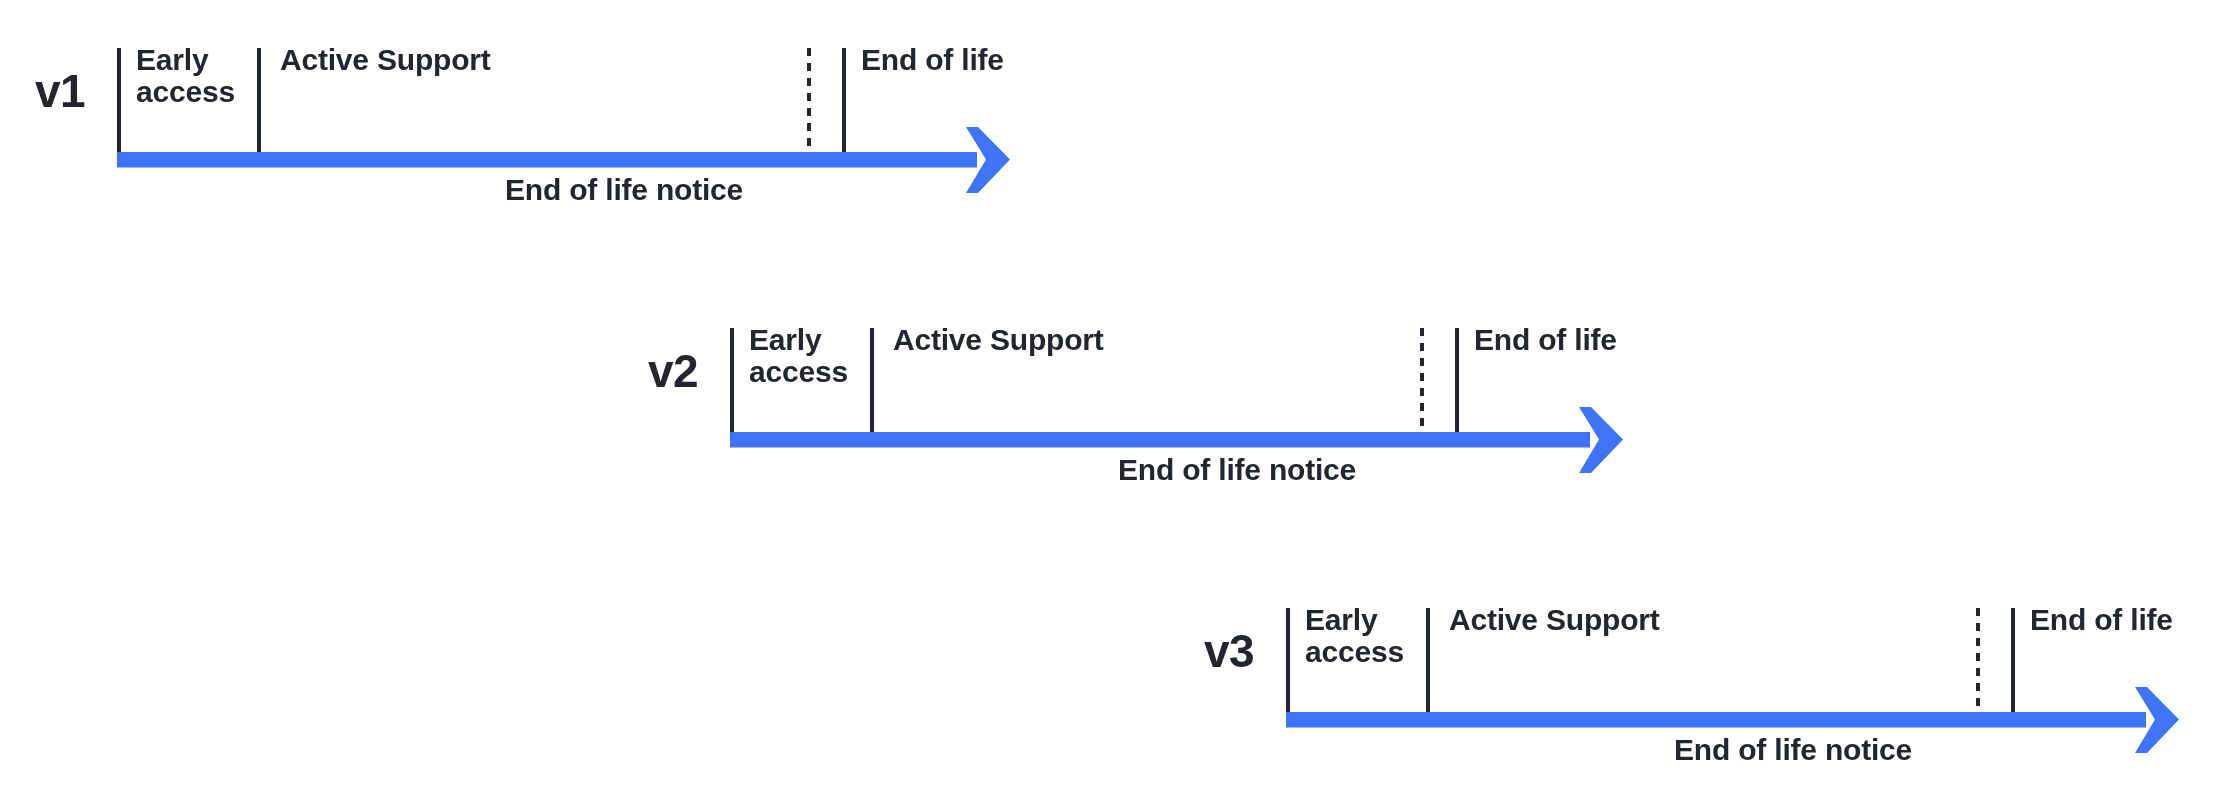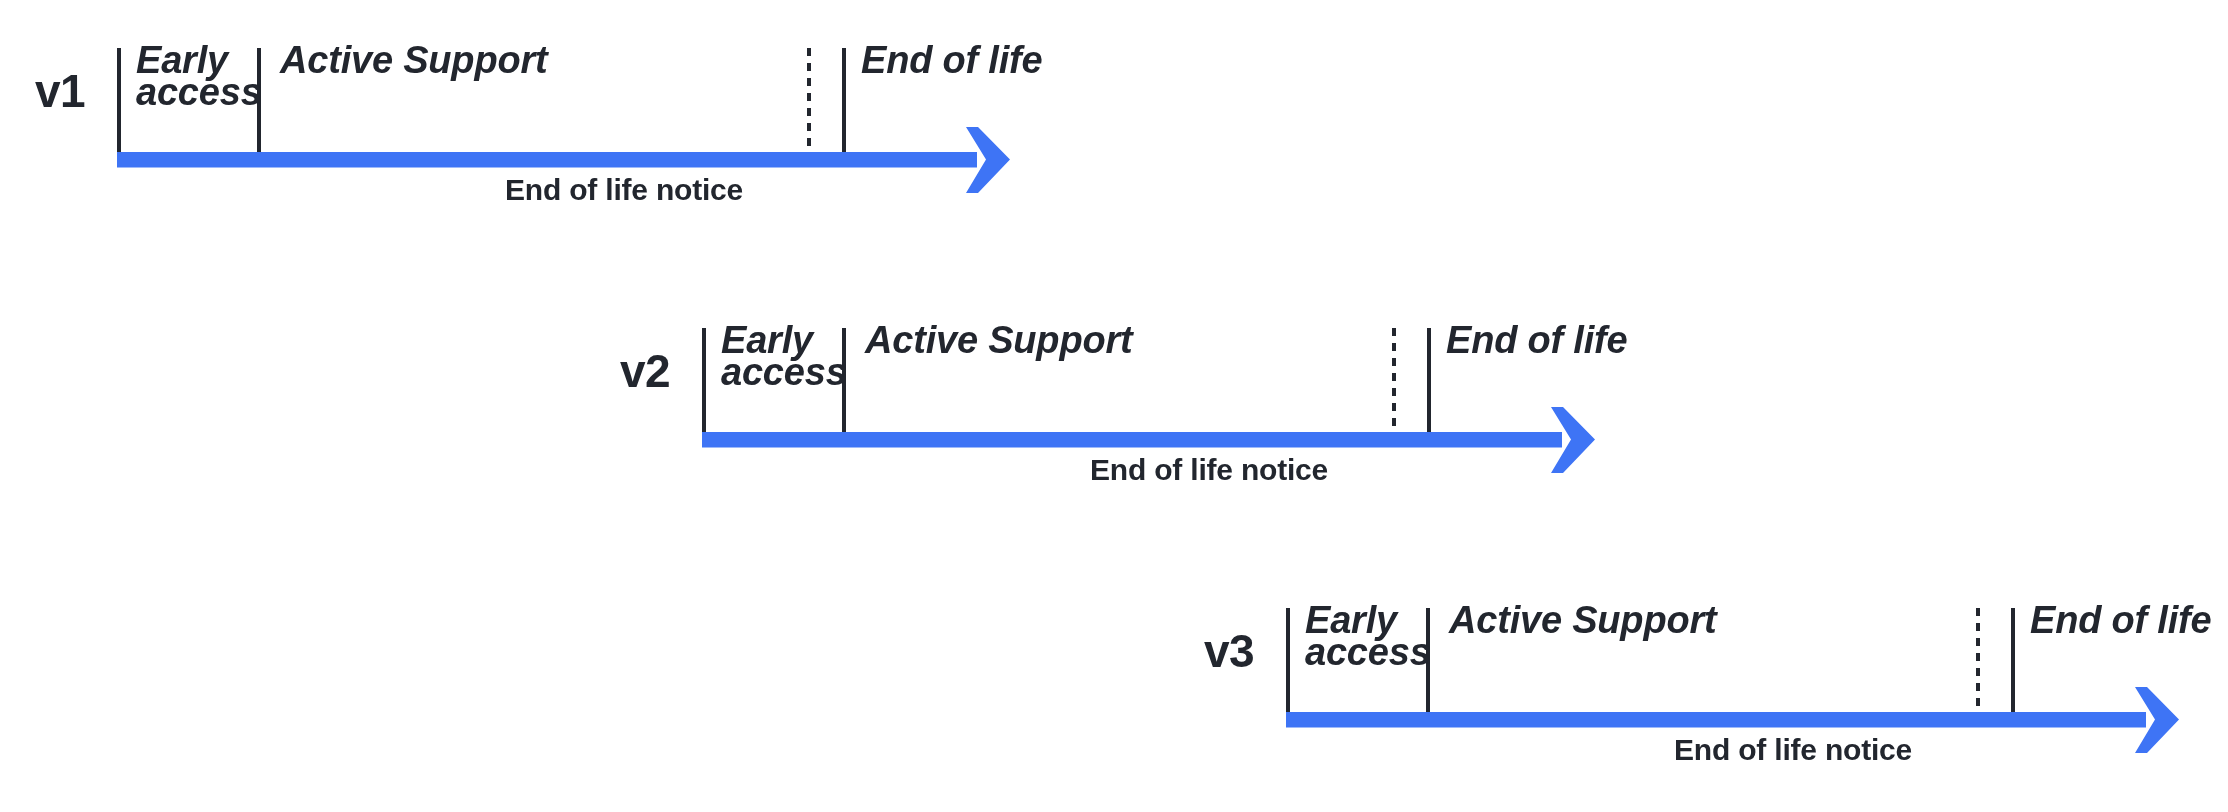--- a/index.html
+++ b/index.html
@@ -28,23 +28,22 @@
   .tick.t-active{left:140px;}
   .tick.t-eol{left:725px;}
 
   .dashed-line{
     position:absolute;top:0;left:690px;width:4px;height:102px;
     background:repeating-linear-gradient(to bottom,var(--ink) 0 8px,transparent 8px 15px);
   }
 
   .phase-label{
     position:absolute;top:-4px;
-    font-size:38px;font-weight:700;line-height:32px;letter-spacing:-0.2px;
+    font-size:30px;font-weight:700;line-height:32px;letter-spacing:-0.2px;
     white-space:normal;
-    font-style:italic;
   }
   .l-early{left:19px;width:104px;}
   .l-active{left:163px;width:420px;white-space:nowrap;}
   .l-eol{left:744px;width:190px;white-space:nowrap;}
 
   .notice-label{
     position:absolute;top:126px;left:388px;width:300px;
     font-size:30px;font-weight:700;line-height:32px;letter-spacing:-0.2px;
     white-space:nowrap;
   }
@@ -67,21 +66,21 @@
     <div class="tick t-start"></div>
     <div class="tick t-active"></div>
     <div class="dashed-line"></div>
     <div class="tick t-eol"></div>
     <div class="phase-label l-early">Early access</div>
     <div class="phase-label l-active">Active Support</div>
     <div class="phase-label l-eol">End of life</div>
     <div class="notice-label">End of life notice</div>
   </div>
 
-  <div class="timeline" style="left:702px;top:328px;">
+  <div class="timeline" style="left:730px;top:328px;">
     <div class="version-label">v2</div>
     <svg class="arrow-svg" viewBox="0 0 910 160">
       <rect class="arrow-shaft" x="0" y="104" width="860" height="15.5"></rect>
       <polygon class="arrow-head" points="849,79 861,79 893,111.5 861,145 849,145 869,111.5"></polygon>
     </svg>
     <div class="tick t-start"></div>
     <div class="tick t-active"></div>
     <div class="dashed-line"></div>
     <div class="tick t-eol"></div>
     <div class="phase-label l-early">Early access</div>

